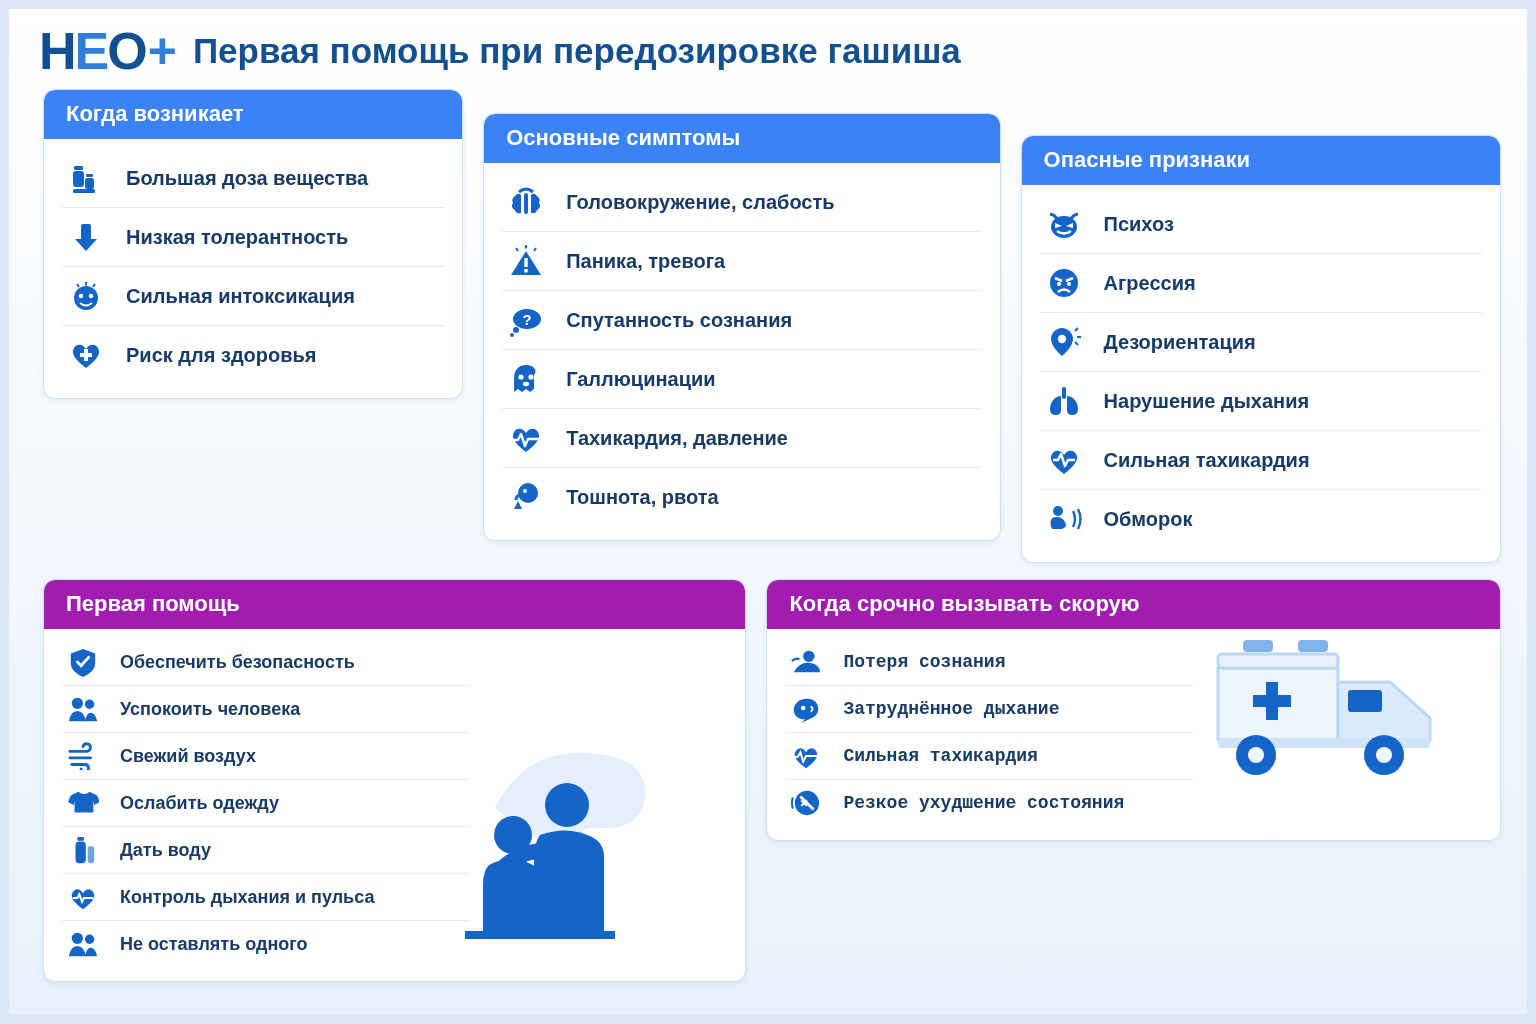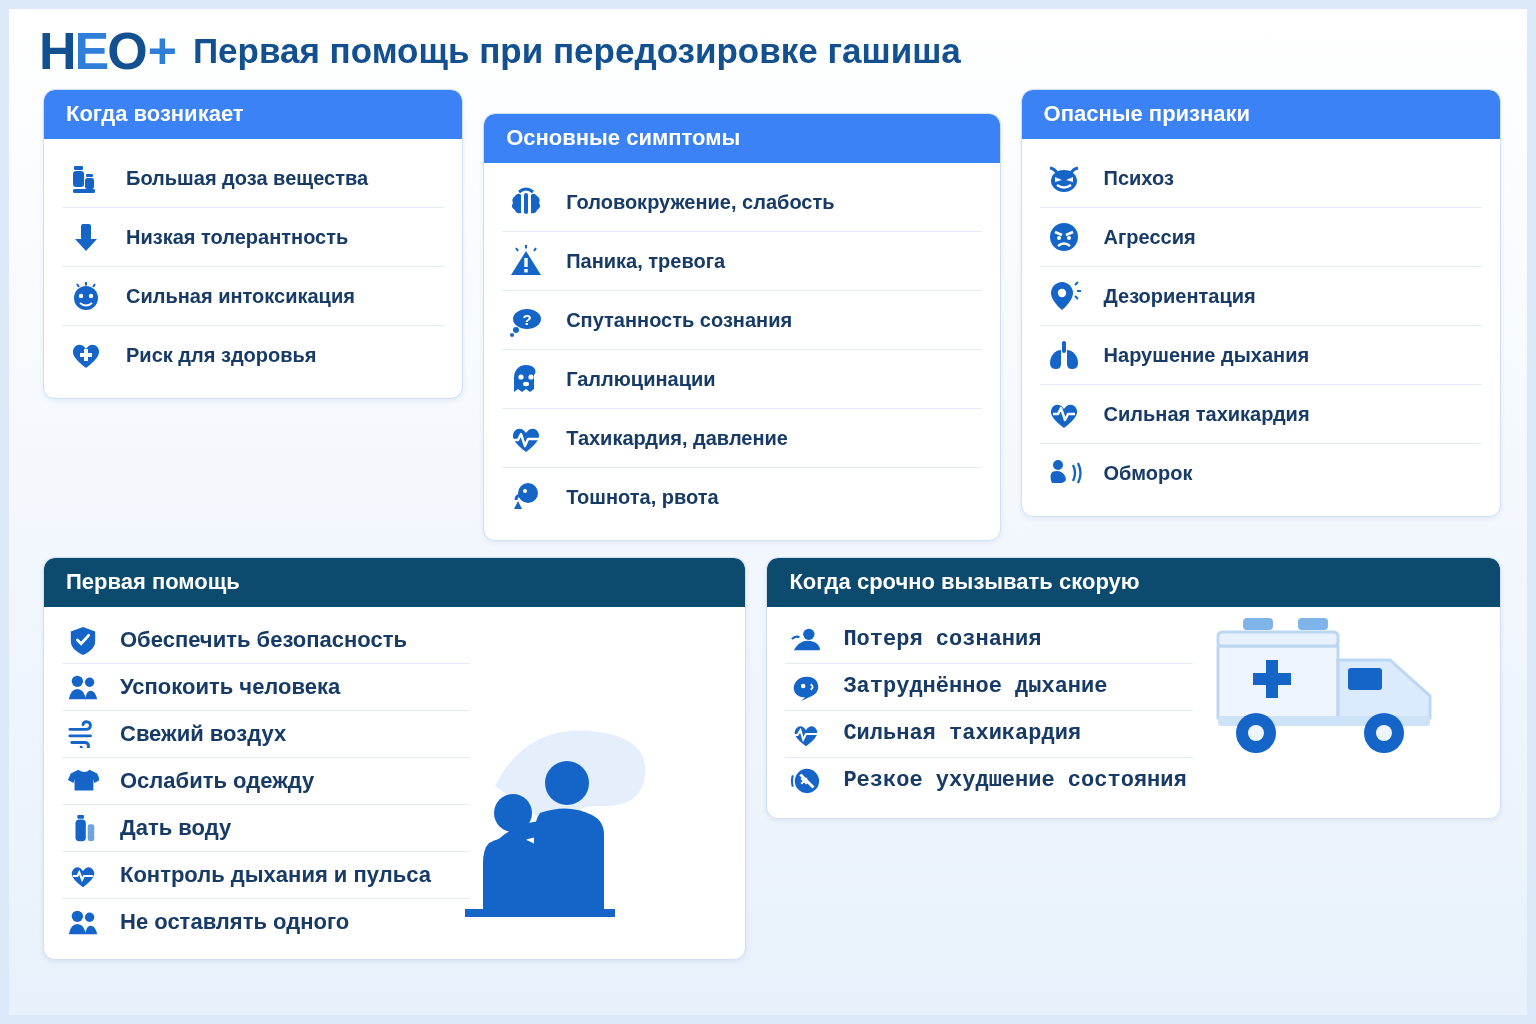--- a/index.html
+++ b/index.html
@@ -75,21 +75,21 @@
     overflow: hidden;
   }
   .card-head {
     background: #3b82f6;
     color: #ffffff;
     font-size: 22px;
     font-weight: bold;
     padding: 11px 20px 12px 22px;
     border-radius: 11px 11px 0 0;
   }
-  .card-head.dark { background:#0c4a6e; }
+  .card-head.dark { background:#a21caf; }
   .card-body { padding: 10px 18px 14px 18px; }
 
   .item {
     display: flex;
     align-items: center;
     gap: 20px;
     padding: 9px 4px;
     border-bottom: 1px solid #e2ecf7;
   }
   .item:last-child { border-bottom: none; }
@@ -105,30 +105,30 @@
   .item .txt {
     font-size: 20px;
     font-weight: bold;
     color: #173b66;
     line-height: 1.15;
   }
 
   
   .card-when      { width: 430px; }
   .card-symptoms  { width: 530px; margin-top: 24px; }
-  .card-danger    { width: 492px; }
+  .card-danger    { width: 492px; margin-top: 46px; }
   .card-firstaid  { width: 720px; position: relative; }
   .card-emergency { width: 752px; position: relative; }
 
   .card-firstaid .card-body,
   .card-emergency .card-body { position: relative; z-index: 2; }
   .card-firstaid .item { width: 400px; }
   .card-emergency .item { width: 400px; font-family: Liberation Mono, monospace; }
   .card-firstaid .item .txt,
-  .card-emergency .item .txt { font-size: 22px; text-align: center; }
+  .card-emergency .item .txt { font-size: 18px; text-align: center; }
   .card-firstaid .item { padding: 6px 4px; }
   .card-emergency .item { padding: 6px 4px; }
   .card-firstaid .item .ico,
   .card-emergency .item .ico { width: 34px; min-width:34px; height:34px; }
 
   .art {
     position: absolute;
     right: 14px;
     bottom: 6px;
     z-index: 1;

